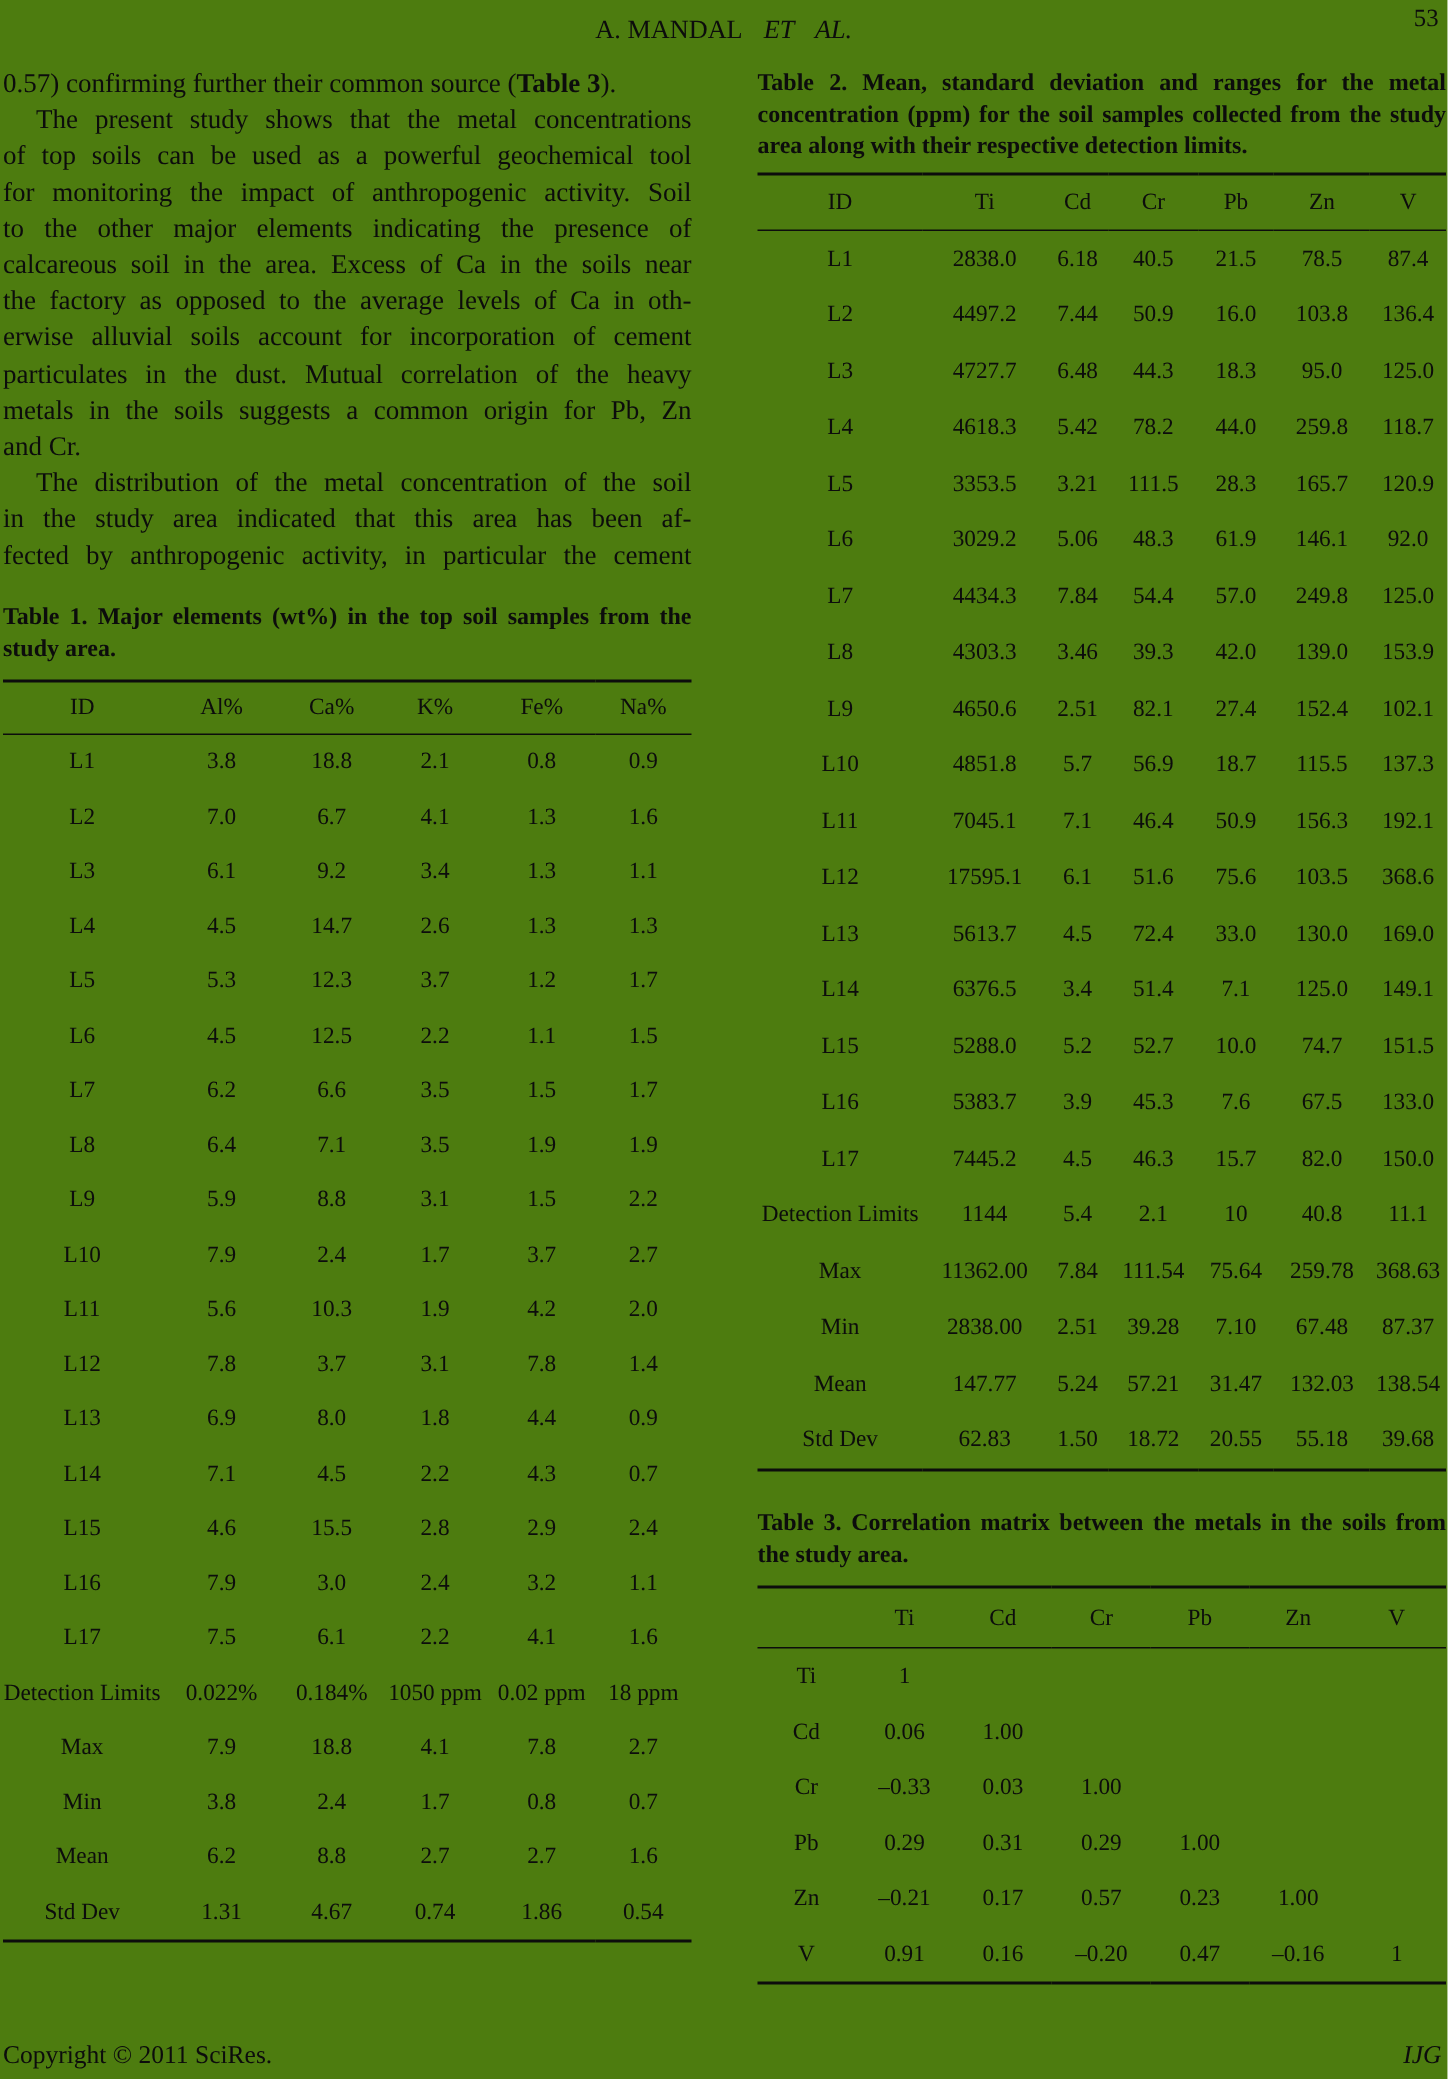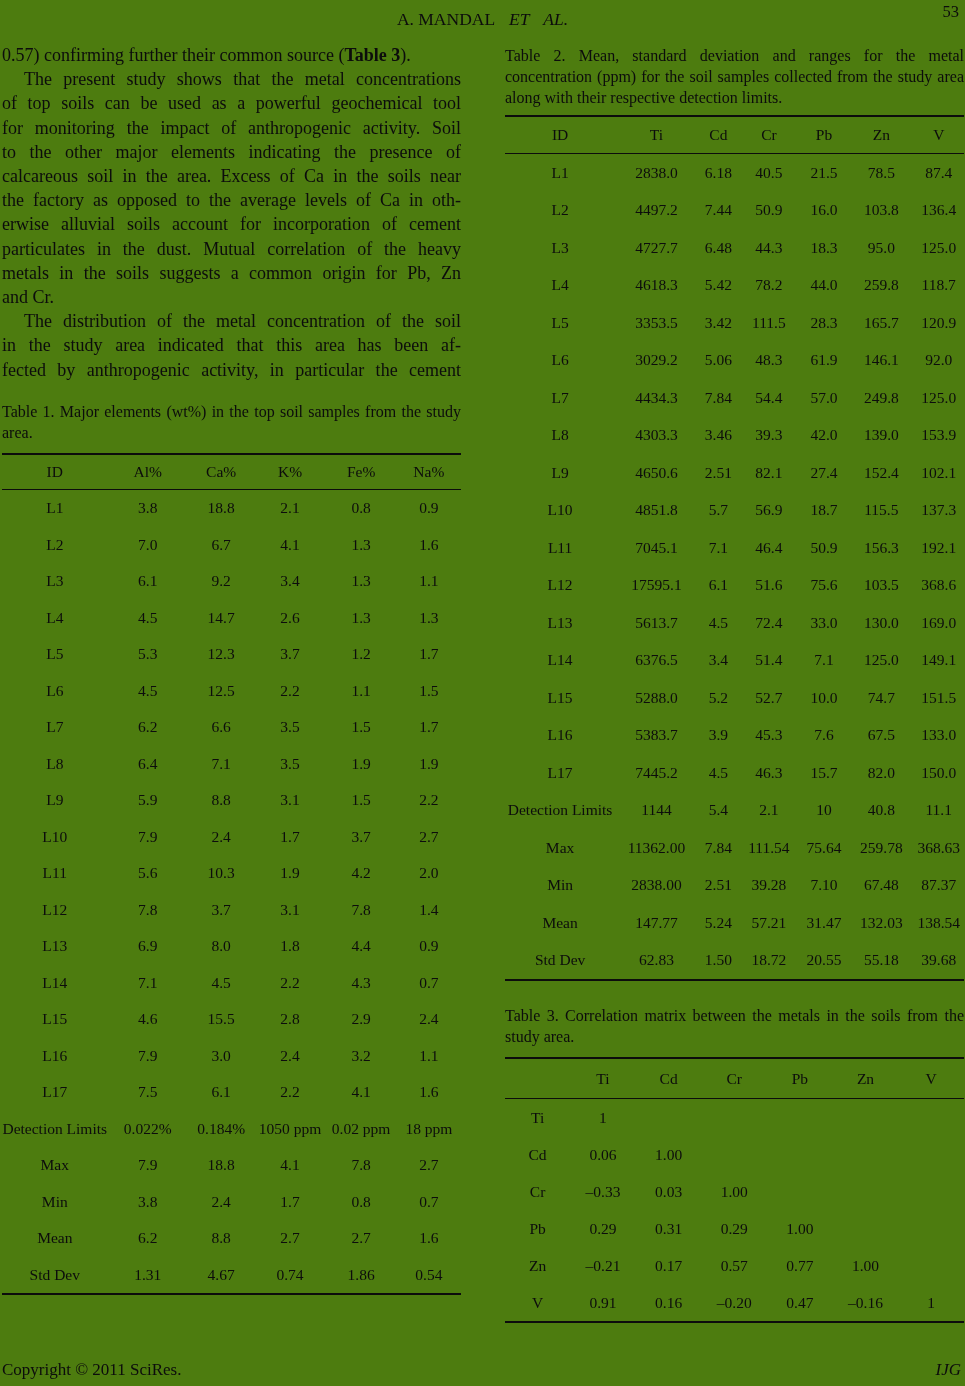--- a/index.html
+++ b/index.html
@@ -28,21 +28,21 @@
     font-size:18px; line-height:24.2px;
     text-align:justify; text-align-last:justify; -moz-text-align-last:justify;
     white-space:normal;
   }
   .bline.endp { text-align-last:left; -moz-text-align-last:left; }
   .bline.ind { text-indent:22px; }
   .b { font-weight:bold; }
 
   
   .caption {
-    font-weight:normal; font-size:16px; line-height:21px;
+    font-weight:bold; font-size:16px; line-height:21px;
     text-align:justify; margin:0;
   }
   .cap1 { margin-top:19px; }
   .cap2 { margin-top:2px; }
   .cap3 { margin-top:24px; }
 
   
   table {
     border-collapse:collapse; table-layout:fixed; width:100%;
     border-top:2px solid #0c0c0c; border-bottom:2px solid #0c0c0c;
@@ -354,21 +354,21 @@
               <td>4618.3</td>
               <td>5.42</td>
               <td>78.2</td>
               <td>44.0</td>
               <td>259.8</td>
               <td>118.7</td>
             </tr>
             <tr>
               <td>L5</td>
               <td>3353.5</td>
-              <td>3.42</td>
+              <td>3.21</td>
               <td>111.5</td>
               <td>28.3</td>
               <td>165.7</td>
               <td>120.9</td>
             </tr>
             <tr>
               <td>L6</td>
               <td>3029.2</td>
               <td>5.06</td>
               <td>48.3</td>
@@ -570,21 +570,21 @@
               <td>0.29</td>
               <td>1.00</td>
               <td></td>
               <td></td>
             </tr>
             <tr>
               <td>Zn</td>
               <td>–0.21</td>
               <td>0.17</td>
               <td>0.57</td>
-              <td>0.77</td>
+              <td>0.23</td>
               <td>1.00</td>
               <td></td>
             </tr>
             <tr>
               <td>V</td>
               <td>0.91</td>
               <td>0.16</td>
               <td>–0.20</td>
               <td>0.47</td>
               <td>–0.16</td>

